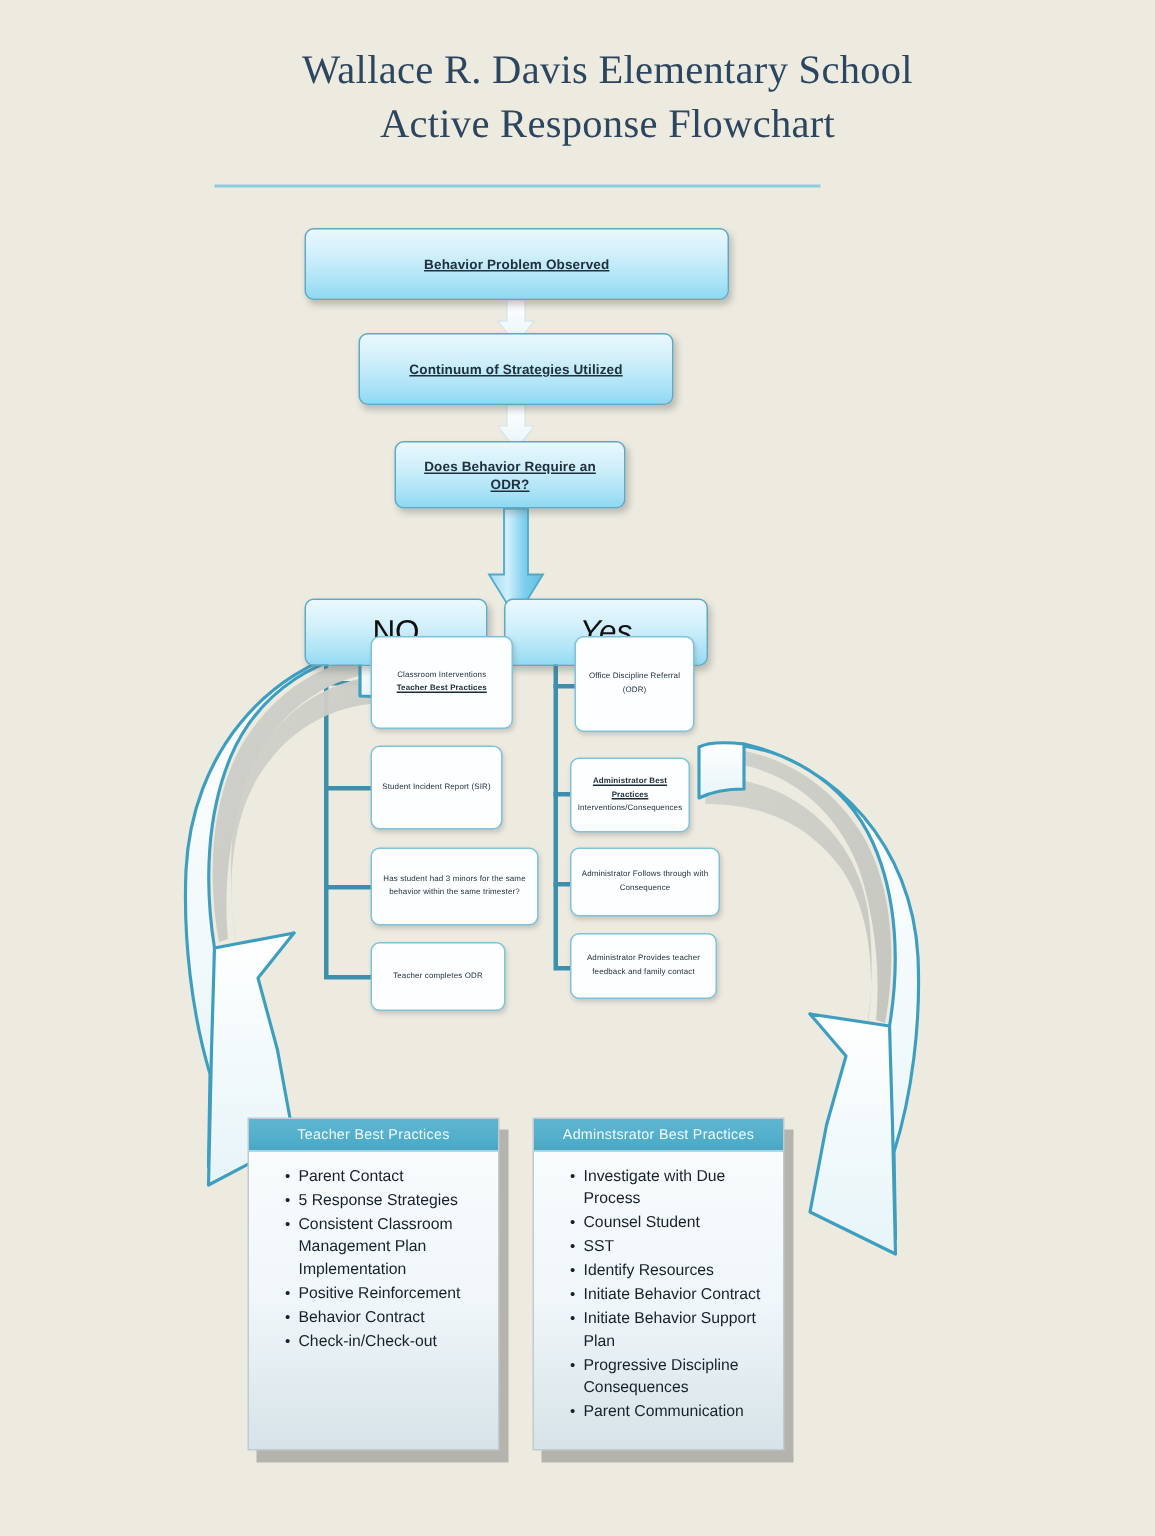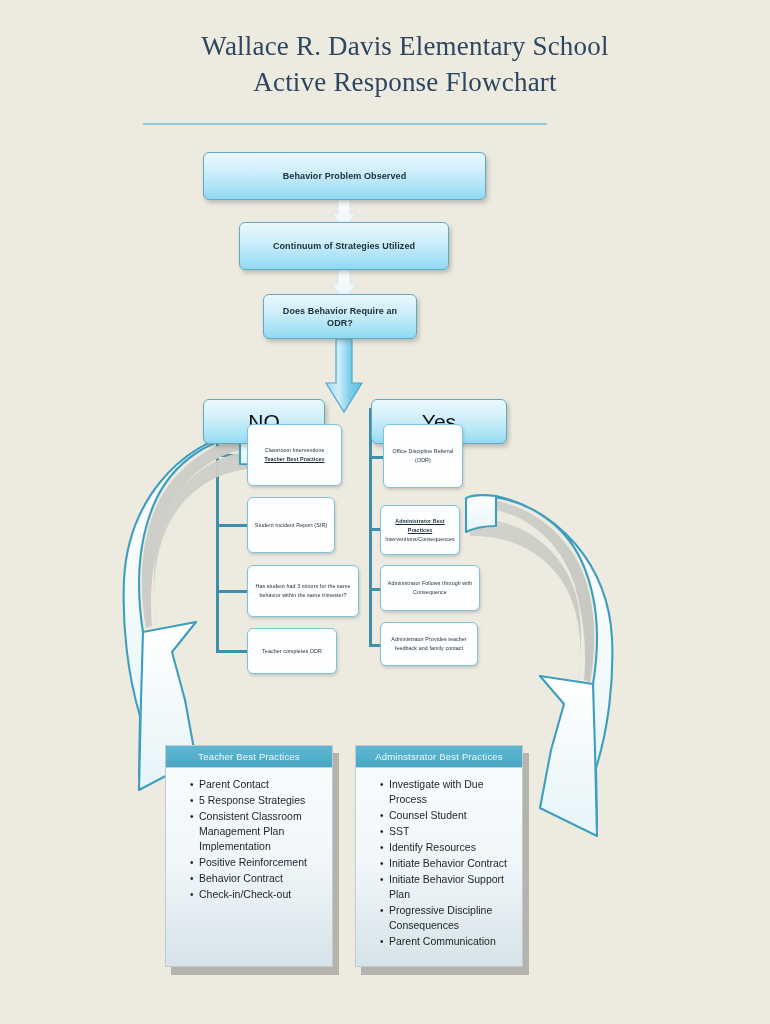--- a/index.html
+++ b/index.html
@@ -57,20 +57,21 @@
     justify-content: center;
     text-align: center;
     color: #20303C;
   }
   .fbox .lbl {
     font-size: 9px;
     font-weight: 600;
     letter-spacing: 0.1px;
     padding: 0 6px;
     line-height: 12px;
+    text-decoration: underline;
   }
 
   #box-observed { left: 203px; top: 152px; width: 283px; height: 48px; }
   #box-continuum { left: 239px; top: 222px; width: 210px; height: 48px; }
   #box-odr      { left: 263px; top: 294px; width: 154px; height: 45px; }
 
   .decision-box {
     position: absolute;
     border-radius: 6px;
     border: 1px solid #5FA9C4;
@@ -80,21 +81,21 @@
     align-items: center;
     justify-content: center;
     margin-top: 36px;
   }
   .decision-box .lbl {
     font-size: 21px;
     color: #111;
     font-family: "Liberation Sans", sans-serif;
   }
   #box-no  { left: 203px; top: 363px; width: 122px; height: 45px; }
-  #box-yes { left: 371px; top: 363px; width: 136px; height: 45px; }
+  #box-yes { left: 336px; top: 363px; width: 136px; height: 45px; font-style: italic; }
 
   
   .dbox {
     position: absolute;
     border-radius: 6px;
     border: 1px solid #7FC3DA;
     background: #FCFEFF;
     box-shadow: 1px 2px 3px rgba(120,120,120,0.3);
     display: flex;
     flex-direction: column;

